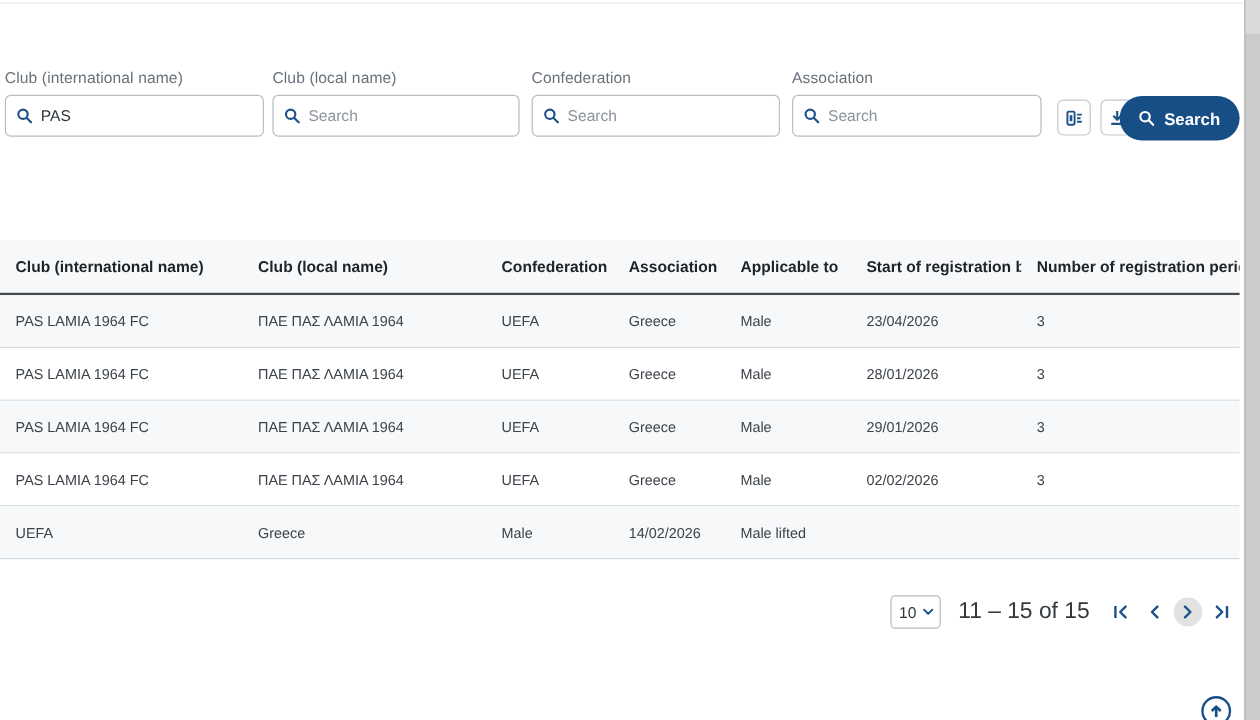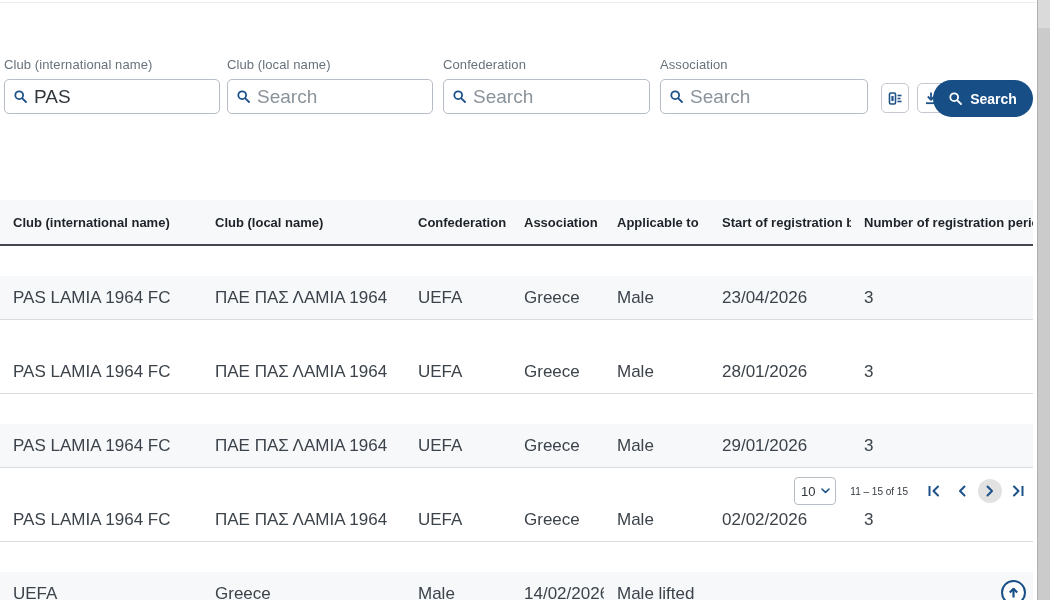--- a/index.html
+++ b/index.html
@@ -17,21 +17,21 @@
   
   .filter-group { position:absolute; top:57px; }
   .filter-label { font-size:13px; color:#68727b; display:block; margin-bottom:7px; letter-spacing:.1px; }
   .search-box {
     height:35px; border:1px solid #b6bdc4; border-radius:5px; background:#fff;
     display:flex; align-items:center; padding:0 9px;
   }
   .search-box .mag { flex:0 0 auto; margin-right:7px; display:flex; }
   .search-box input {
     border:none; outline:none; flex:1; min-width:0; font-family:inherit;
-    font-size:19px; color:#2f363c; background:transparent;
+    font-size:13px; color:#2f363c; background:transparent;
   }
   .search-box input::placeholder { color:#8a939b; }
 
   .icon-btn {
     position:absolute; top:83px; width:28px; height:30px;
     border:1px solid #c3c9cf; border-radius:5px; background:#fff;
     display:flex; align-items:center; justify-content:center; cursor:pointer;
   }
   .search-btn {
     position:absolute; top:80px; left:933px; width:100px; height:37px;
@@ -44,35 +44,35 @@
   .table { position:absolute; top:200px; left:0; width:1033px; }
   .tr {
     display:grid;
     grid-template-columns:202px 203px 106px 93px 105px 142px 182px;
     align-items:center;
   }
   .thead {
     height:46px; background:#f7f8f9; border-bottom:2px solid #42484e;
     font-weight:bold; color:#1d2329; font-size:13px;
   }
-  .trow { height:44px; font-size:17px; color:#3c434a; border-bottom:1px solid #d8dbdf; background:#fff;margin-top:30px; }
+  .trow { height:44px; font-size:12px; color:#3c434a; border-bottom:1px solid #d8dbdf; background:#fff; }
   .trow.alt { background:#f6f8fa; }
   .td, .th { padding-left:13px; white-space:nowrap; overflow:hidden; }
 
   
   .pagination {
-    position:absolute; top:476px; left:0; width:1033px; height:30px;
+    position:absolute; top:495px; left:0; width:1033px; height:30px;
     display:flex; align-items:center; justify-content:flex-end; gap:14px; padding-right:3px;
   }
   .page-size {
     width:42px; height:28px; border:1px solid #b6bdc4; border-radius:4px; background:#fff;
     display:flex; align-items:center; justify-content:center; gap:5px;
     font-size:13px; color:#2f363c; cursor:pointer;
   }
-  .range-text { font-size:10px; color:#33393f; }
+  .range-text { font-size:19px; color:#33393f; }
   .pager { display:flex; align-items:center; gap:4px; }
   .pg-btn {
     width:24px; height:24px; border:none; background:transparent; border-radius:50%;
     display:flex; align-items:center; justify-content:center; cursor:pointer; padding:0;
   }
   .pg-btn.active-circle { background:#e2e2e2; }
 
   
   .scroll-strip { position:absolute; right:0; top:0; width:13px; height:600px; background:#cbcbcb; border-left:1px solid #b1b1b1; }
   .scroll-strip .cap { position:absolute; top:0; left:0; right:0; height:28px; background:#dadada; }

